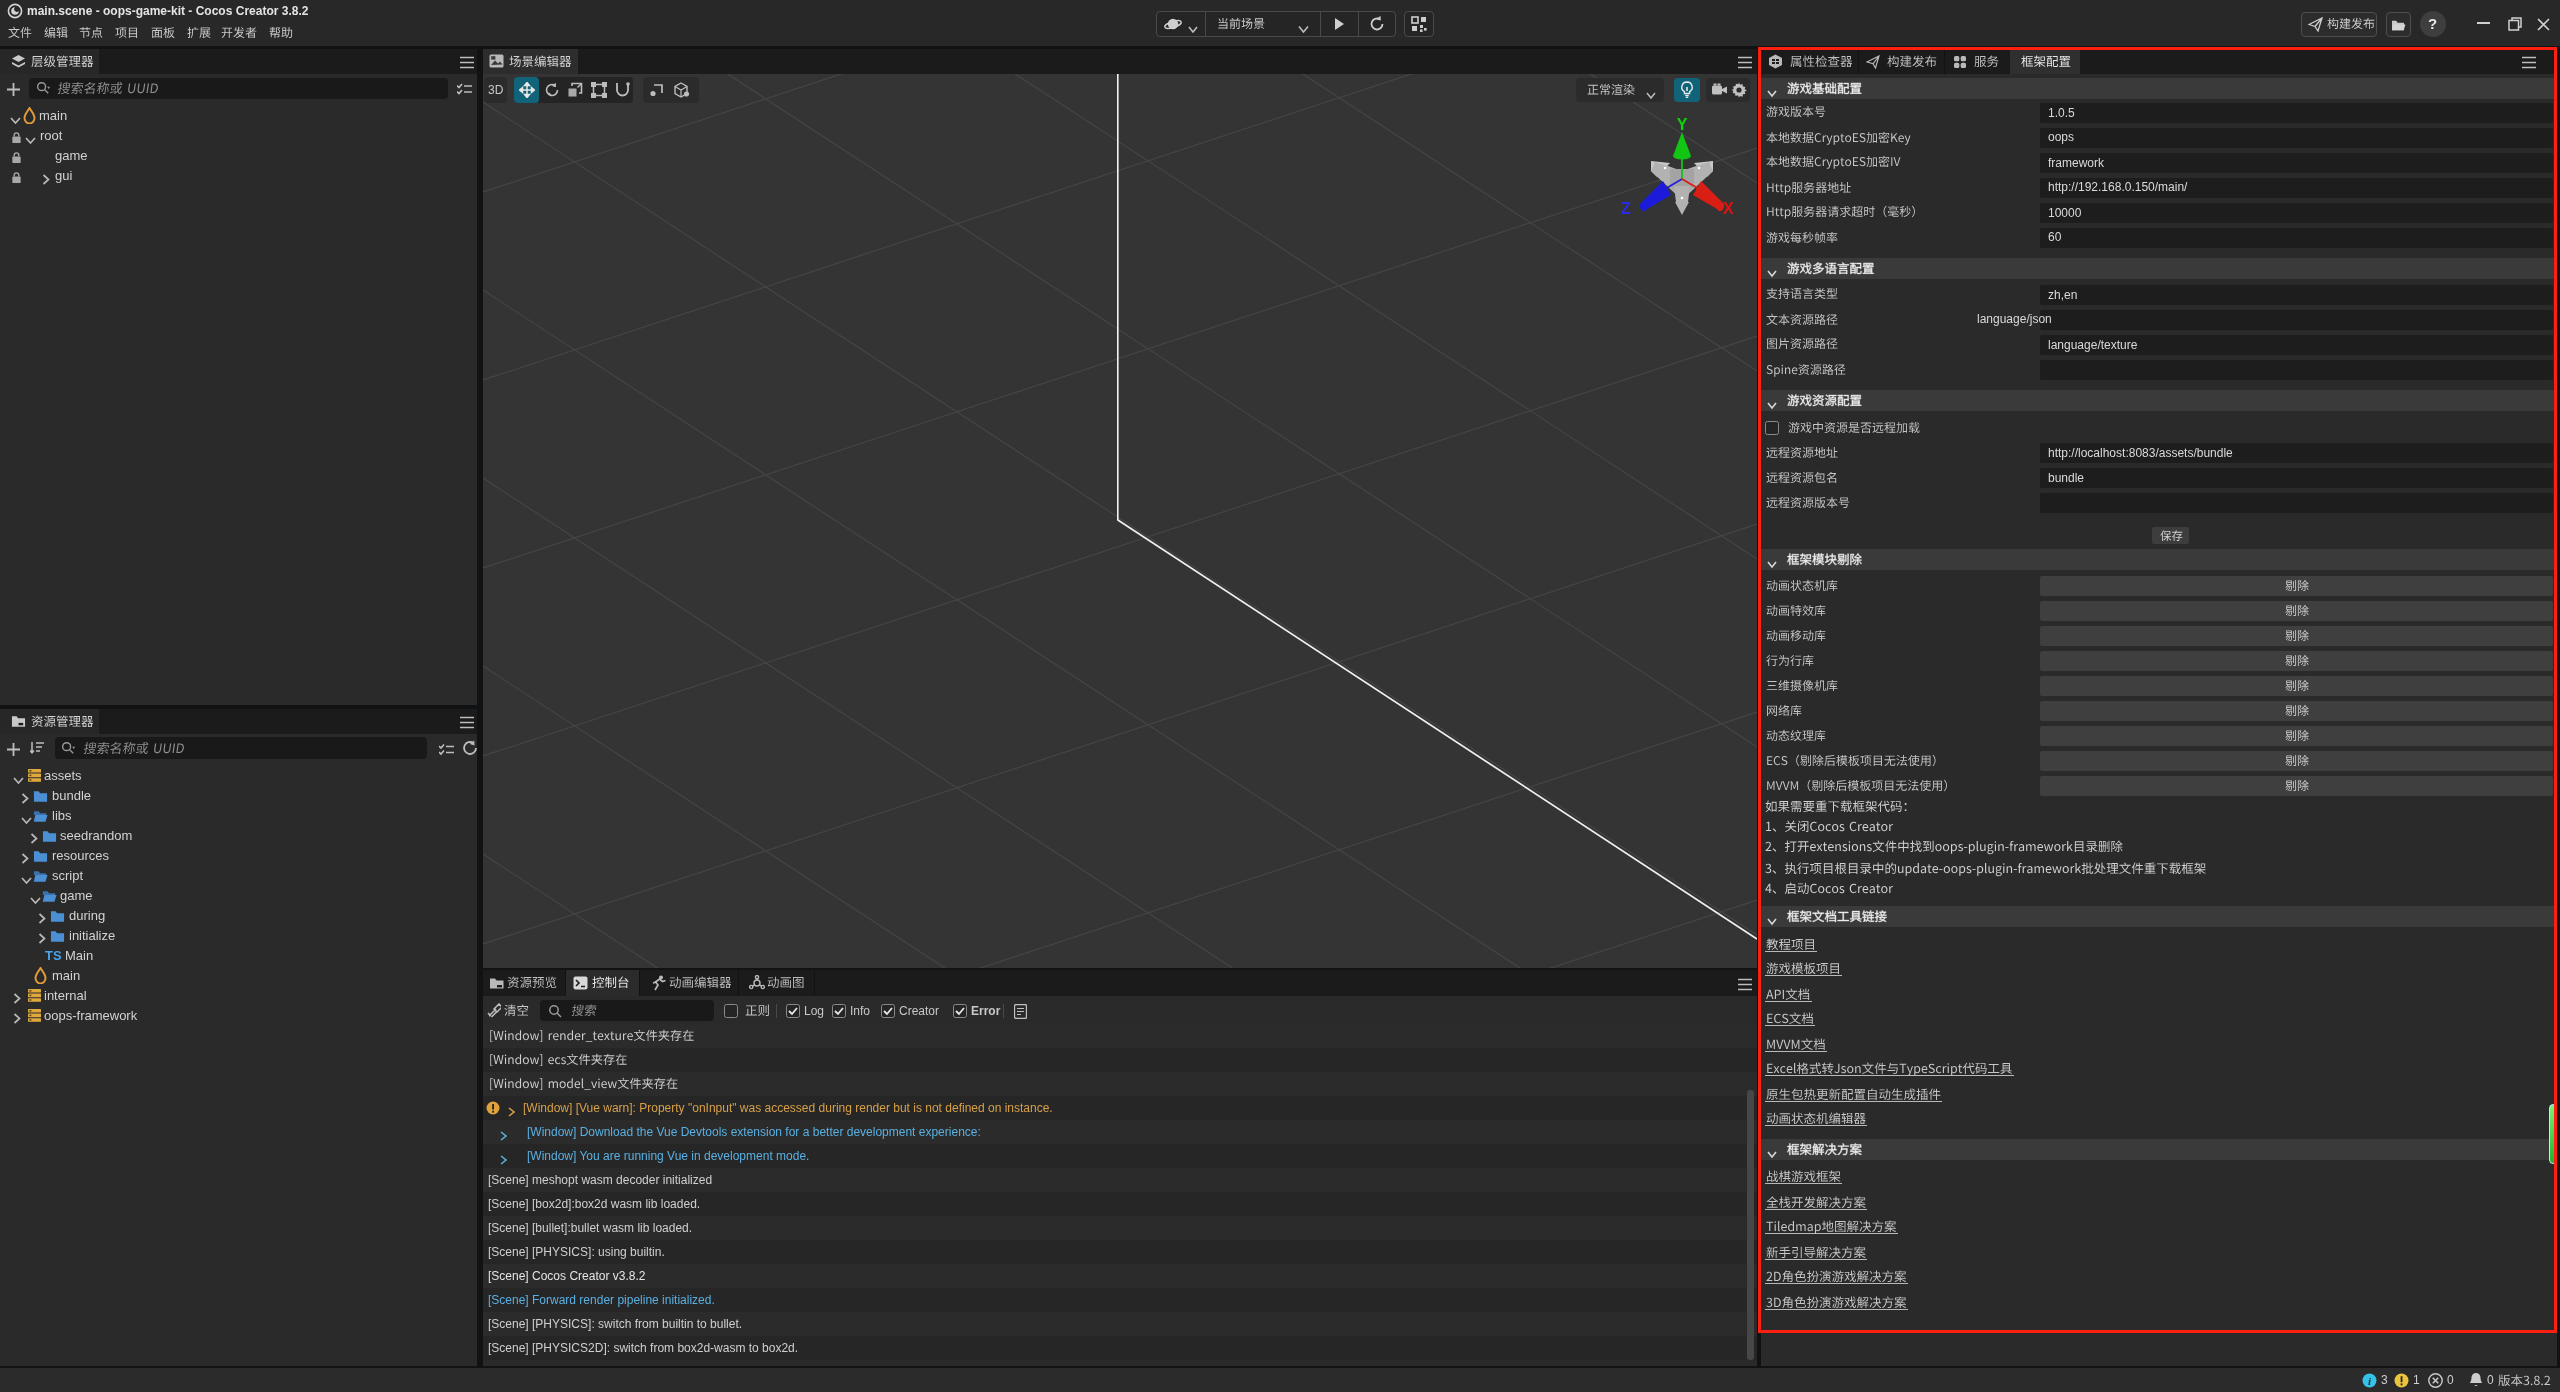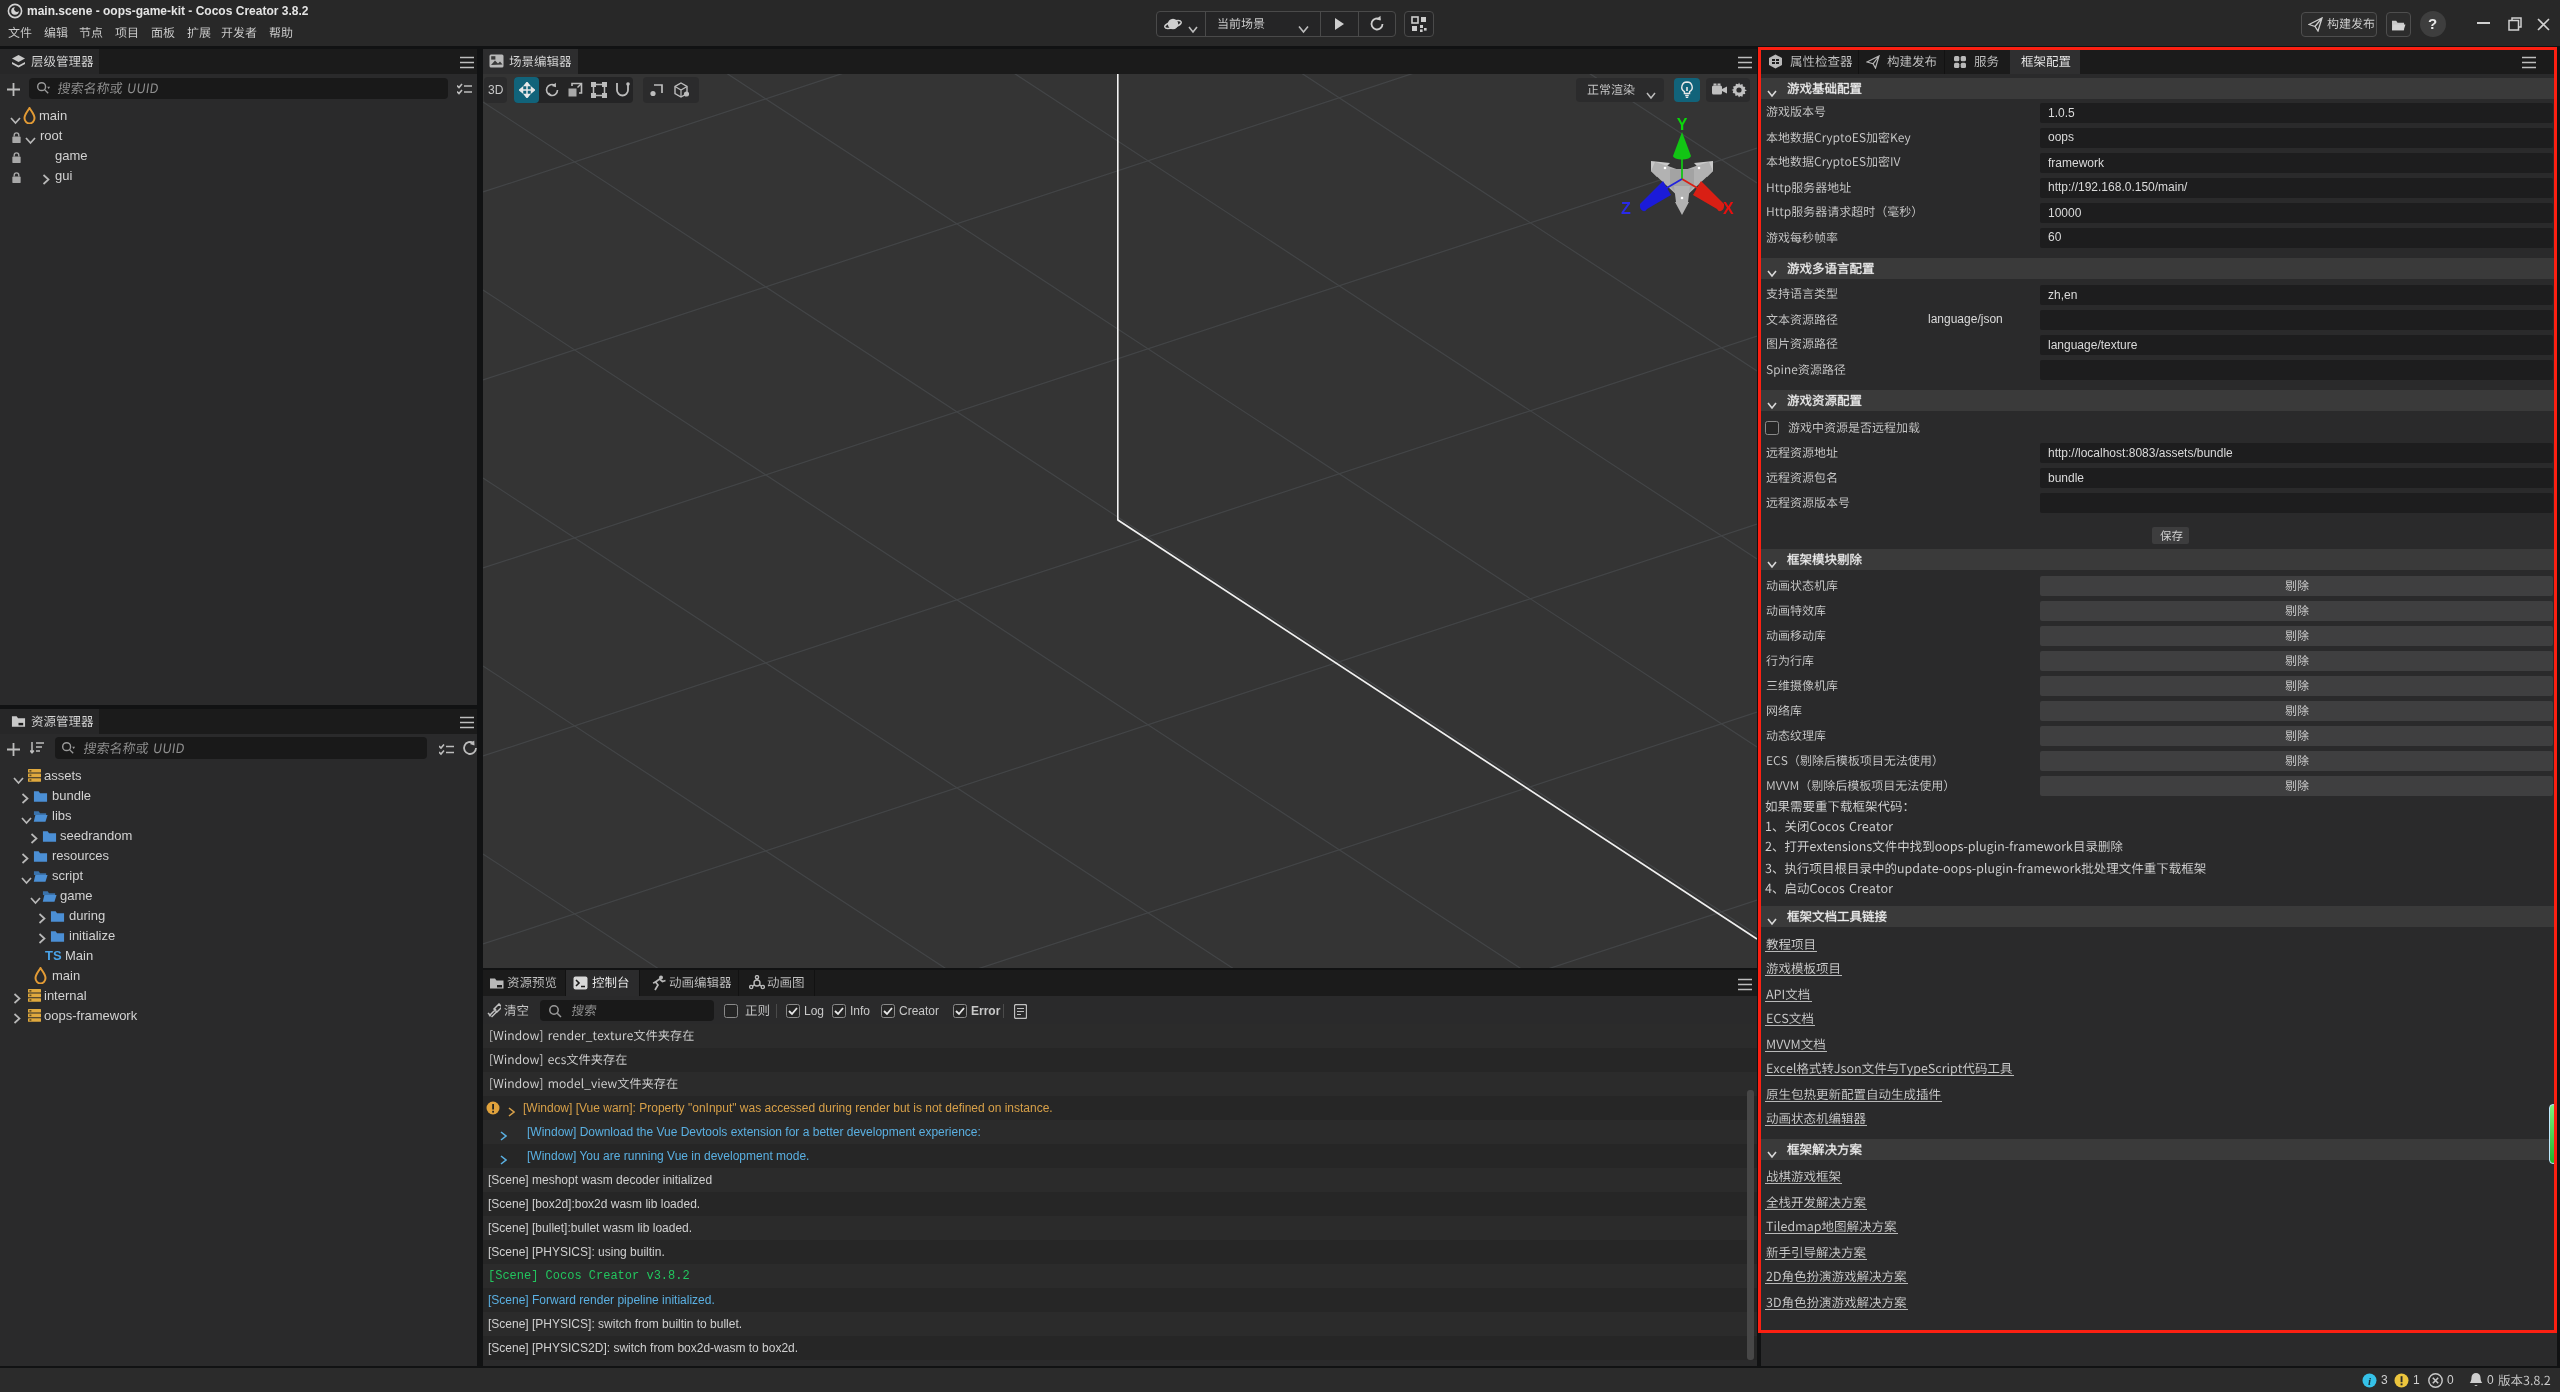--- a/index.html
+++ b/index.html
@@ -985,21 +985,21 @@
 <div style="position:absolute;top:1147px;font-size:12px;color:#5ab0e2;white-space:pre;line-height:19px;left:527px;">[Window] You are running Vue in development mode.</div>
 <div style="position:absolute;left:483px;top:1168px;width:1274px;height:24px;background:#2b2b2b"></div>
 <div style="position:absolute;top:1171px;font-size:12px;color:#d0d0d0;white-space:pre;line-height:19px;left:488px;">[Scene] meshopt wasm decoder initialized</div>
 <div style="position:absolute;left:483px;top:1192px;width:1274px;height:24px;background:#262626"></div>
 <div style="position:absolute;top:1195px;font-size:12px;color:#d0d0d0;white-space:pre;line-height:19px;left:488px;">[Scene] [box2d]:box2d wasm lib loaded.</div>
 <div style="position:absolute;left:483px;top:1216px;width:1274px;height:24px;background:#2b2b2b"></div>
 <div style="position:absolute;top:1219px;font-size:12px;color:#d0d0d0;white-space:pre;line-height:19px;left:488px;">[Scene] [bullet]:bullet wasm lib loaded.</div>
 <div style="position:absolute;left:483px;top:1240px;width:1274px;height:24px;background:#262626"></div>
 <div style="position:absolute;top:1243px;font-size:12px;color:#d0d0d0;white-space:pre;line-height:19px;left:488px;">[Scene] [PHYSICS]: using builtin.</div>
 <div style="position:absolute;left:483px;top:1264px;width:1274px;height:24px;background:#2b2b2b"></div>
-<div style="position:absolute;top:1267px;font-size:12px;color:#22c55e;white-space:pre;line-height:19px;left:488px;font-family:Liberation Mono, monospace;">[Scene] Cocos Creator v3.8.2</div>
+<div style="position:absolute;top:1267px;font-size:12px;color:#e5e5e5;white-space:pre;line-height:19px;left:488px;">[Scene] Cocos Creator v3.8.2</div>
 <div style="position:absolute;left:483px;top:1288px;width:1274px;height:24px;background:#262626"></div>
 <div style="position:absolute;top:1291px;font-size:12px;color:#5ab0e2;white-space:pre;line-height:19px;left:488px;">[Scene] Forward render pipeline initialized.</div>
 <div style="position:absolute;left:483px;top:1312px;width:1274px;height:24px;background:#2b2b2b"></div>
 <div style="position:absolute;top:1315px;font-size:12px;color:#d0d0d0;white-space:pre;line-height:19px;left:488px;">[Scene] [PHYSICS]: switch from builtin to bullet.</div>
 <div style="position:absolute;left:483px;top:1336px;width:1274px;height:24px;background:#262626"></div>
 <div style="position:absolute;top:1339px;font-size:12px;color:#d0d0d0;white-space:pre;line-height:19px;left:488px;">[Scene] [PHYSICS2D]: switch from box2d-wasm to box2d.</div>
 <div style="position:absolute;left:1747px;top:1090px;width:7px;height:270px;background:#474747;border-radius:3px"></div>
 <div style="position:absolute;left:1761px;top:49px;width:796px;height:1317px;background:#2a2a2b"></div>
 <div style="position:absolute;left:1761px;top:49px;width:796px;height:25px;background:#1b1b1b"></div>
 <div style="position:absolute;left:2010px;top:49px;width:70px;height:25px;background:#2f2f30"></div>
@@ -1210,21 +1210,21 @@
       <g fill="#c6c6c6" transform="translate(1,12) scale(0.012000,-0.012000)">
         <use href="#g6587" x="0"></use>
         <use href="#g672c" x="1000"></use>
         <use href="#g8d44" x="2000"></use>
         <use href="#g6e90" x="3000"></use>
         <use href="#g8def" x="4000"></use>
         <use href="#g5f84" x="5000"></use>
       </g>
     </svg></div>
 <div style="position:absolute;left:2040px;top:309.5px;width:513px;height:20px;background:#1d1d1e;border-radius:2px"></div>
-<div style="position:absolute;top:310px;font-size:12px;color:#dadada;white-space:pre;line-height:18px;left:1928px;">language/json</div>
+<div style="position:absolute;top:310px;font-size:12px;color:#dadada;white-space:pre;line-height:18px;left:1977px;">language/json</div>
 <div style="position:absolute;left:1765px;top:336px;width:74px;height:16px"><svg width="74" height="16" viewBox="0 0 74 16">
       <g fill="#c6c6c6" transform="translate(1,12) scale(0.012000,-0.012000)">
         <use href="#g56fe" x="0"></use>
         <use href="#g7247" x="1000"></use>
         <use href="#g8d44" x="2000"></use>
         <use href="#g6e90" x="3000"></use>
         <use href="#g8def" x="4000"></use>
         <use href="#g5f84" x="5000"></use>
       </g>
     </svg></div>

